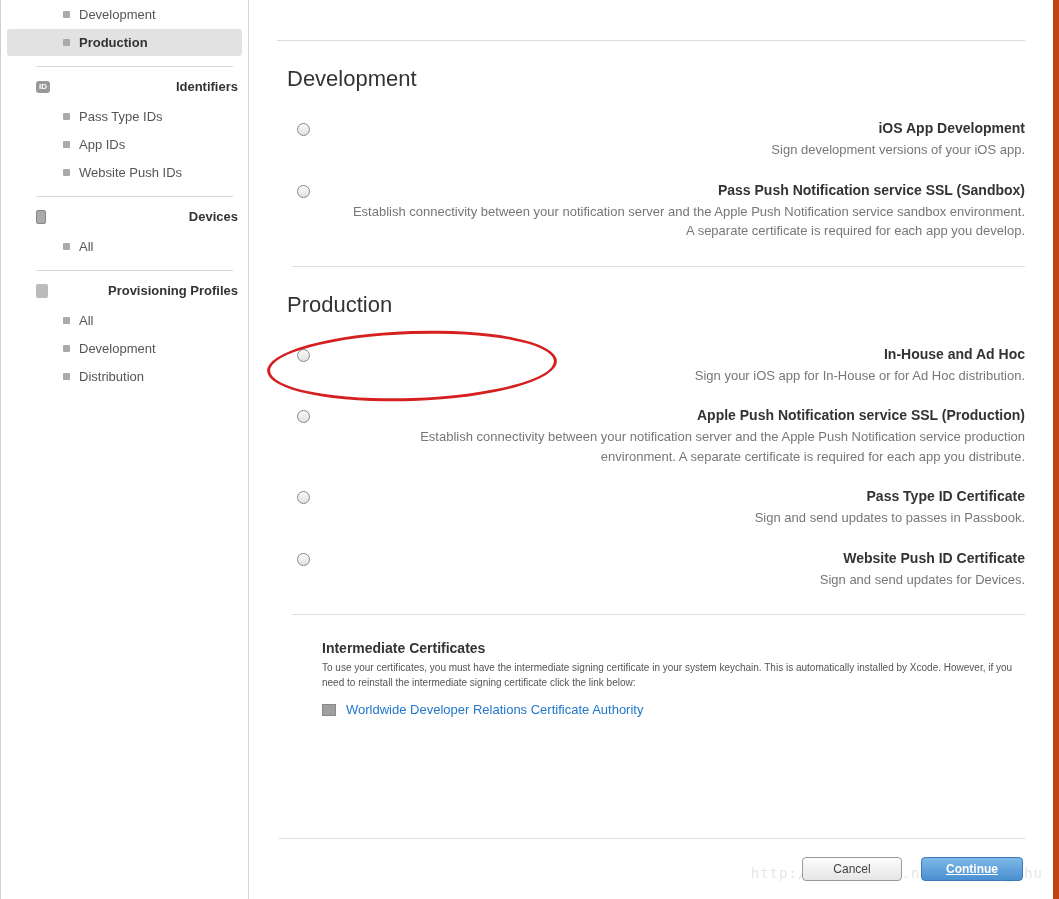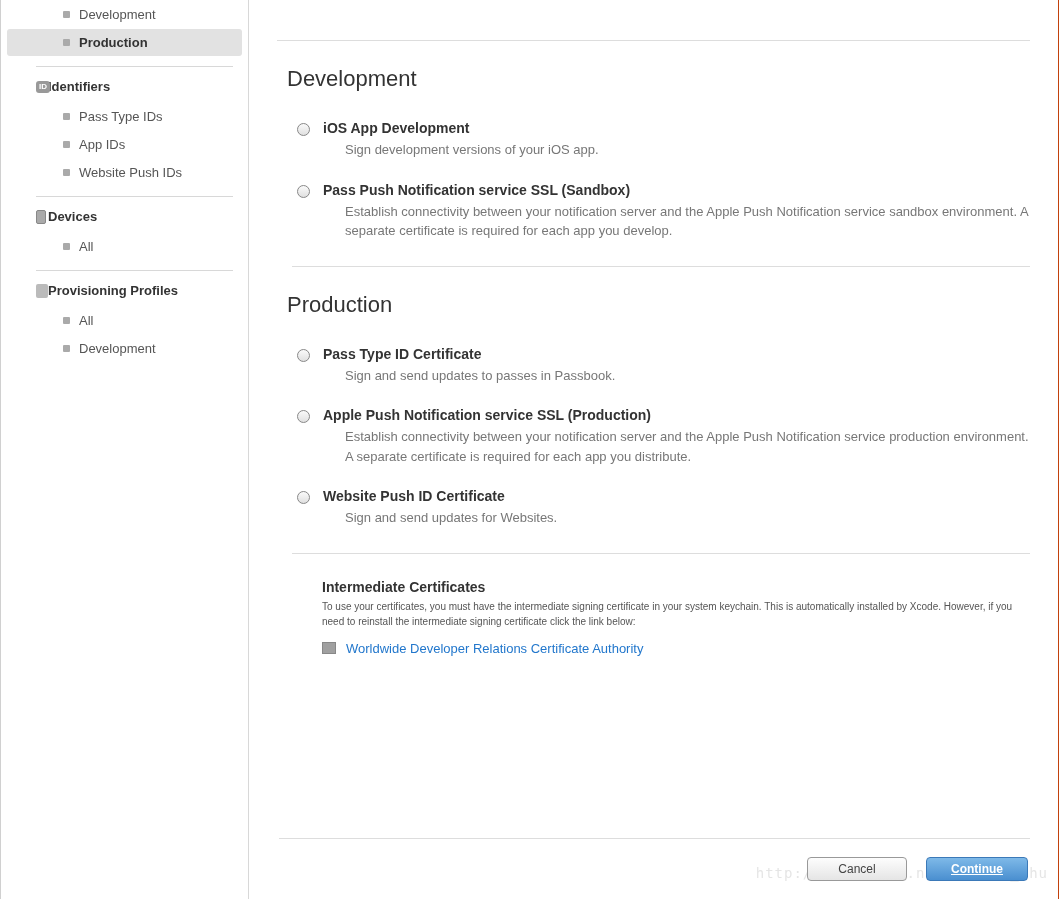--- a/index.html
+++ b/index.html
@@ -9,36 +9,37 @@
       font-size: 13px;
       color: #333;
     }
     .app-container {
       display: flex;
       max-width: 1059px;
       min-height: 899px;
       background: #fff;
       margin: 0 auto;
       border-left: 1px solid #d0d0d0;
-      border-right: 1px solid #c2410c;
+      border-right: 6px solid #c2410c;
       position: relative;
     }
     .sidebar {
       width: 248px;
       border-right: 1px solid #d8d8d8;
       padding: 0;
     }
     .sidebar-section-header {
       display: flex;
       align-items: center;
       padding: 8px 10px 8px 35px;
       font-size: 13px;
       font-weight: bold;
       color: #333;
       position: relative;
+      justify-content: flex-end;
     }
     .sidebar-section-icon {
       position: absolute;
       left: 35px;
       width: 14px;
       height: 12px;
       background: #888;
       border-radius: 2px;
     }
     .sidebar-section-icon.id-icon { background: #999; border-radius: 3px; display: flex; align-items: center; justify-content: center; color: #fff; font-size: 8px; font-weight: bold; }
@@ -93,20 +94,21 @@
       color: #333;
       margin-bottom: 28px;
       padding-left: 10px;
     }
     .option-row {
       display: flex;
       align-items: flex-start;
       margin-bottom: 22px;
       padding-left: 20px;
       position: relative;
+      text-align: right;
     }
     .radio {
       width: 13px;
       height: 13px;
       border-radius: 50%;
       border: 1px solid #888;
       background: linear-gradient(#fafafa, #e0e0e0);
       margin-top: 3px;
       flex-shrink: 0;
     }
@@ -275,20 +277,24 @@
       <span class="section-text">Provisioning Profiles</span>
     </div>
     <div class="sidebar-item">
       <div class="sidebar-item-bullet"></div>
       <span>All</span>
     </div>
     <div class="sidebar-item">
       <div class="sidebar-item-bullet"></div>
       <span>Development</span>
     </div>
+    <div class="sidebar-item">
+      <div class="sidebar-item-bullet"></div>
+      <span>Distribution</span>
+    </div>
   </div>
 
   <div class="main">
     <hr class="main-divider">
 
     <div class="section-title">Development</div>
 
     <div class="option-row">
       <div class="radio"></div>
       <div class="option-content">
@@ -302,42 +308,50 @@
       <div class="option-content">
         <div class="option-title">Pass Push Notification service SSL (Sandbox)</div>
         <div class="option-desc">Establish connectivity between your notification server and the Apple Push Notification service sandbox environment. A separate certificate is required for each app you develop.</div>
       </div>
     </div>
 
     <hr class="section-inner-divider">
 
     <div class="section-title">Production</div>
 
+    <div class="option-row" style="position:relative;">
+      <div class="annotation-ellipse"></div>
+      <div class="radio"></div>
+      <div class="option-content">
+        <div class="option-title">In-House and Ad Hoc</div>
+        <div class="option-desc">Sign your iOS app for In-House or for Ad Hoc distribution.</div>
+      </div>
+    </div>
+
+    <div class="option-row">
+      <div class="radio"></div>
+      <div class="option-content">
+        <div class="option-title">Apple Push Notification service SSL (Production)</div>
+        <div class="option-desc">Establish connectivity between your notification server and the Apple Push Notification service production environment. A separate certificate is required for each app you distribute.</div>
+      </div>
+    </div>
 
     <div class="option-row">
       <div class="radio"></div>
       <div class="option-content">
         <div class="option-title">Pass Type ID Certificate</div>
         <div class="option-desc">Sign and send updates to passes in Passbook.</div>
       </div>
     </div>
 
     <div class="option-row">
       <div class="radio"></div>
       <div class="option-content">
-        <div class="option-title">Apple Push Notification service SSL (Production)</div>
-        <div class="option-desc">Establish connectivity between your notification server and the Apple Push Notification service production environment. A separate certificate is required for each app you distribute.</div>
-      </div>
-    </div>
-
-    <div class="option-row">
-      <div class="radio"></div>
-      <div class="option-content">
         <div class="option-title">Website Push ID Certificate</div>
-        <div class="option-desc">Sign and send updates for Websites.</div>
+        <div class="option-desc">Sign and send updates for Devices.</div>
       </div>
     </div>
 
     <hr class="section-inner-divider">
 
     <div class="intermediate-content">
       <div class="intermediate-title">Intermediate Certificates</div>
       <div class="intermediate-text">To use your certificates, you must have the intermediate signing certificate in your system keychain. This is automatically installed by Xcode. However, if you need to reinstall the intermediate signing certificate click the link below:</div>
       <div class="cert-link-row">
         <div class="cert-link-icon"></div>

